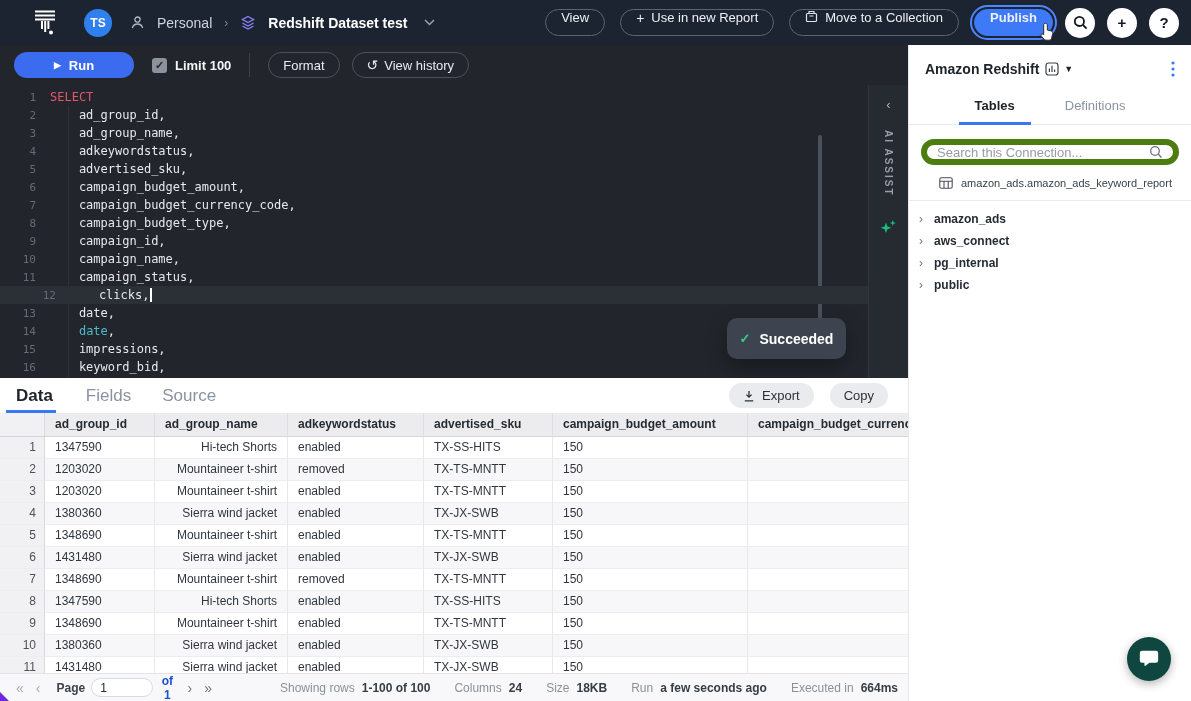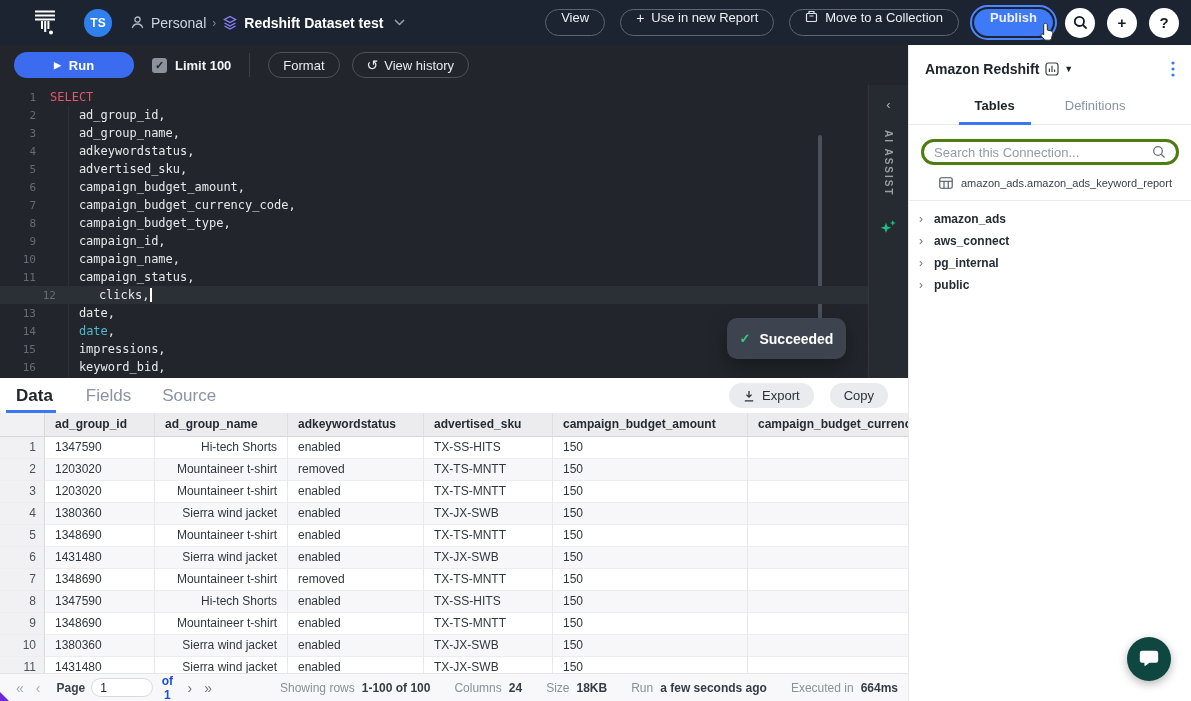--- a/index.html
+++ b/index.html
@@ -6,21 +6,21 @@
   html,body { width:1191px; height:701px; overflow:hidden; }
   body { font-family:"Liberation Sans", sans-serif; background:#fff; }
   .app { position:relative; width:1191px; height:701px; overflow:hidden; background:#fff; }
 
   
   .topbar { position:absolute; left:0; top:0; width:1191px; height:45px;
             background:#1c2431; display:flex; align-items:center; padding:0 12px; }
   .logo { margin-left:22px; flex:none; display:flex; }
   .avatar { margin-left:28px; width:28px; height:28px; border-radius:50%; background:#2f80ed;
             color:#fff; font-size:12px; font-weight:700; display:flex; align-items:center; justify-content:center; flex:none; }
-  .crumb { display:flex; align-items:center; gap:6px; margin-left:18px; color:#cdd4df; font-size:14px;text-align:center; }
+  .crumb { display:flex; align-items:center; gap:12px; margin-left:18px; color:#cdd4df; font-size:14px;text-align:center; }
   .crumb .sep { color:#7d8694; font-size:12px; }
   .doc-title { color:#fff; font-weight:700; font-size:14px; }
   .tb-spacer { flex:1; }
   .pill-btn { height:27px; border:1px solid #5a6576; border-radius:14px; background:transparent;
               color:#edf0f5; font-size:13px; display:flex; align-items:flex-start; gap:7px;
               padding:0 15px; margin-left:15px; cursor:pointer; white-space:nowrap; }
   .pill-btn .plus-glyph { font-size:14px; font-weight:400; }
   .publish-btn { background:#3e79f7; border-color:#3e79f7; font-weight:600;
                  outline:2px solid #4e86ff; outline-offset:2px; position:relative; }
   .circle-btn { width:30px; height:30px; border-radius:50%; background:#fff; color:#141a24;
@@ -107,21 +107,21 @@
   .sidebar { position:absolute; left:908px; top:45px; width:283px; height:656px; background:#fff;
              border-left:1px solid #e6e8ea; }
   .sb-head { display:flex; align-items:center; padding:16px 16px 12px 16px; }
   .sb-title { font-size:14px; font-weight:700; color:#20252b; margin-right:6px; }
   .sb-caret { font-size:9px; color:#20252b; margin-left:5px; }
   .sb-menu { margin-left:auto; cursor:pointer; display:flex; }
   .sb-tabs { position:relative; display:flex; justify-content:center; gap:18px; border-bottom:1px solid #e6e8ea; }
   .sb-tab { position:relative; padding:9px 16px 11px 16px; font-size:13px; color:#8a93a1; cursor:pointer; }
   .sb-tab.active { color:#20252b; font-weight:700; }
   .sb-tab.active::after { content:""; position:absolute; left:0; right:0; bottom:-1px; height:3px; background:#3a78f2; }
-  .sb-search { margin:14px 12px 0 12px; height:26px; border:3px solid #4d7c0f; border-radius:14px;
+  .sb-search { margin:14px 12px 0 12px; height:26px; border:6px solid #4d7c0f; border-radius:14px;
                display:flex; align-items:center; padding:0 10px; }
   .sb-search input { border:none; outline:none; flex:1; font-size:13px; color:#3a414b;
                      font-family:"Liberation Sans",sans-serif; background:transparent; }
   .sb-search input::placeholder { color:#949ca6; }
   .pinned-row { display:flex; align-items:center; gap:8px; margin:12px 8px 0 30px; cursor:pointer; }
   .pinned-label { font-size:11px; color:#3a414b; }
   .sb-divider { height:1px; background:#e9eaec; margin:11px 0 7px 0; }
   .schema-row { display:flex; align-items:center; gap:7px; height:22px; padding-left:10px; cursor:pointer; }
   .schema-row .chev { color:#6f7680; font-size:12px; width:8px; }
   .schema-label { font-size:12px; font-weight:600; color:#262c33; }

